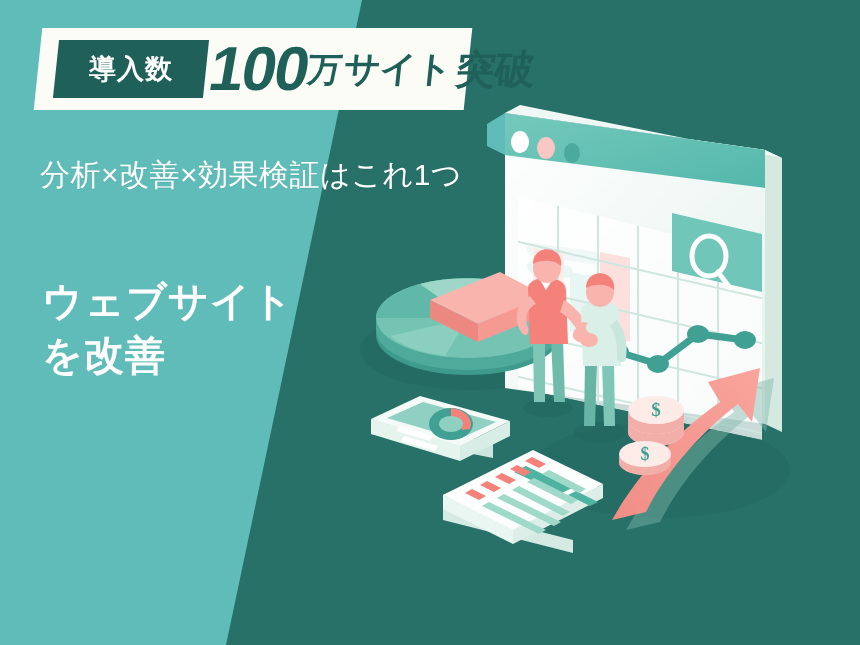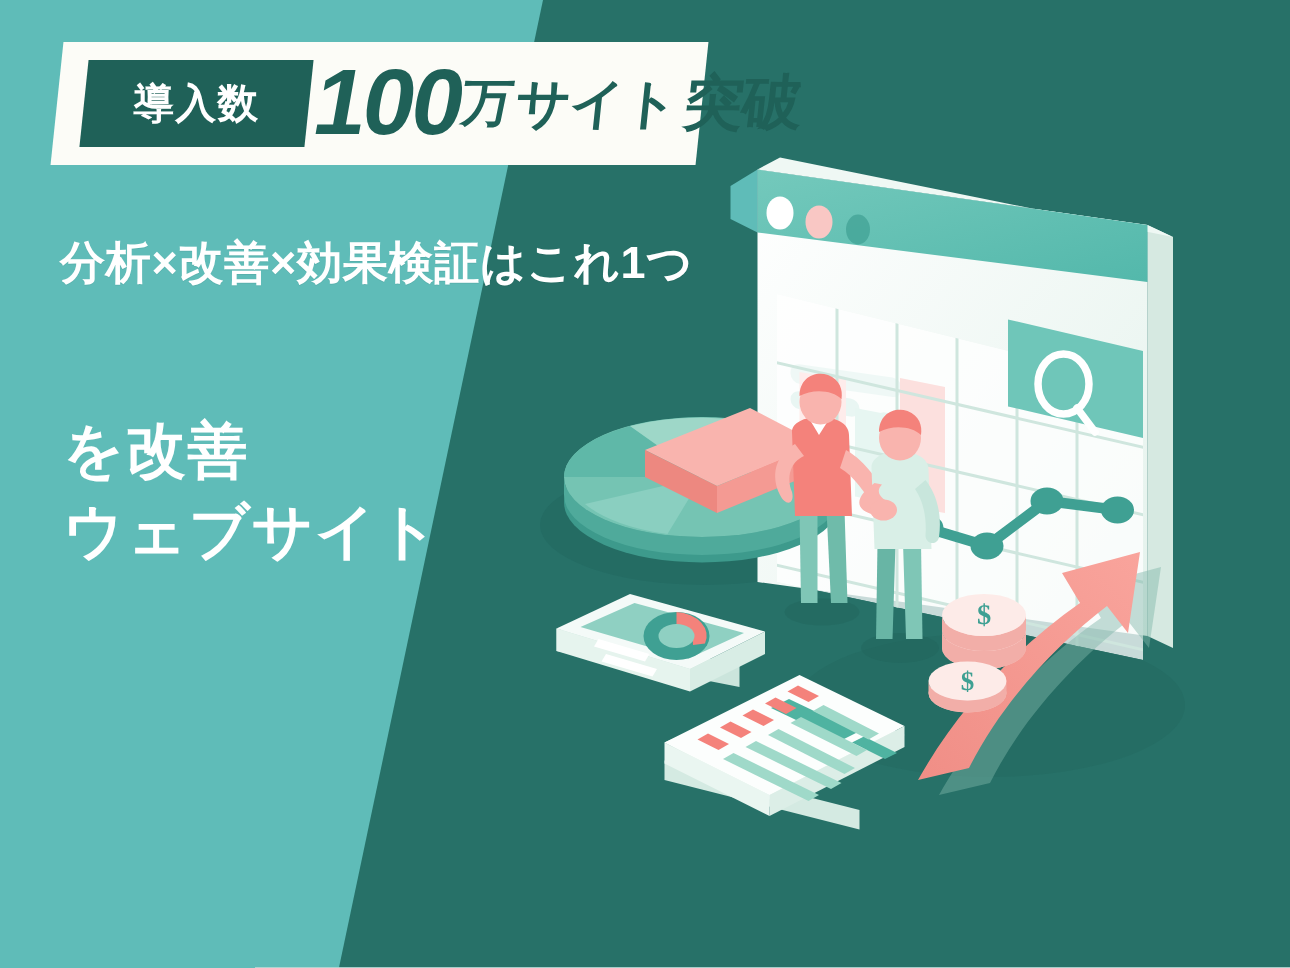--- a/index.html
+++ b/index.html
@@ -87,21 +87,21 @@
     margin-left:4px;
     letter-spacing:-1px;
     -webkit-transform:skewX(-4deg);
     transform:skewX(-4deg);
   }
 
   
   .subtitle{
     position:absolute;left:40px;top:155px;
     color:#ffffff;
-    font-size:30px;font-weight:700;
+    font-size:30px;font-weight:400;
     letter-spacing:0.5px;
     white-space:nowrap;
     text-shadow:0 1px 0 rgba(0,0,0,.06);
   }
 
   
   .headline{
     position:absolute;left:42px;top:275px;
     color:#ffffff;
     font-size:40px;font-weight:700;
@@ -336,17 +336,17 @@
       <span class="badge-num">100</span>
       <span class="badge-unit">万</span>
       <span class="badge-tail">サイト</span>
       <span class="badge-end">突破</span>
     </div>
   </div>
 
   <div class="subtitle">分析×改善×効果検証はこれ1つ</div>
 
   <div class="headline">
+    <div>ウェブサイト</div>
     <div>を改善</div>
-    <div>ウェブサイト</div>
   </div>
 
 </div>
 
 </body></html>

